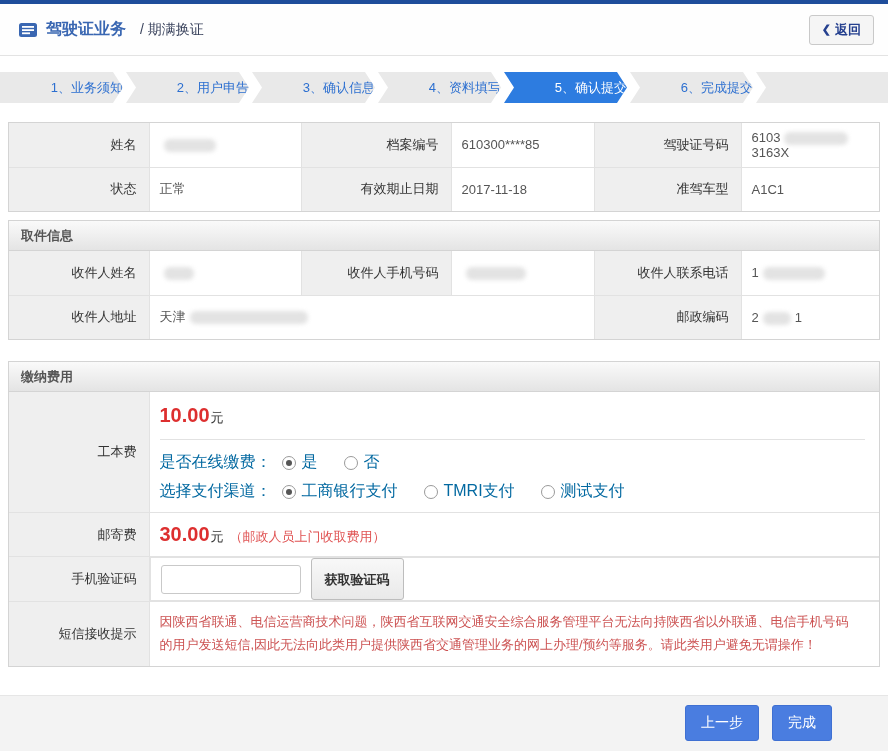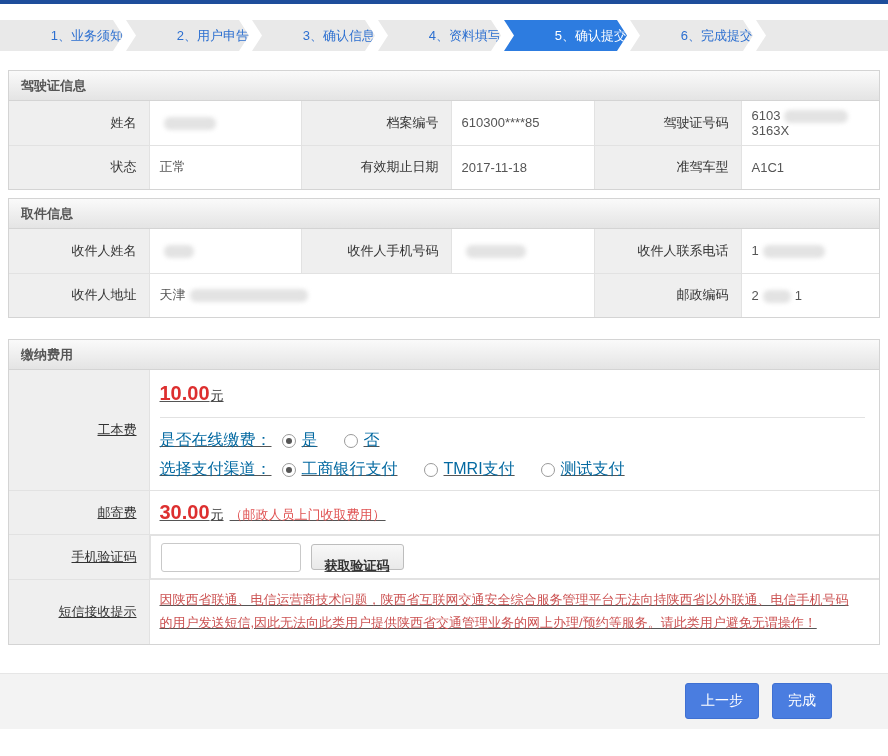--- a/index.html
+++ b/index.html
@@ -41,48 +41,67 @@
   table.grid tr td:first-child { border-left:none; }
   table.grid tr td:last-child { border-right:none; }
   table.grid tr:first-child td { border-top:none; }
   table.grid tr:last-child td { border-bottom:none; }
   td.lbl { background:#efefef; text-align:right; padding-right:12px; color:#333; }
   td.val { background:#fff; padding-left:10px; color:#555; }
 
   .blob { display:inline-block; height:13px; border-radius:6px; background:#e3e3e3; filter:blur(2px); vertical-align:middle; margin:0 4px; }
 
   
-  .pay-table td { height:auto;text-decoration:underline; }
+  .pay-table td { height:auto; }
   .fee-cell { padding:12px 14px 10px 14px; }
   .amt { font-size:20px; font-weight:bold; color:#dd2f2f; }
   .unit { font-size:13px; color:#333; margin-left:1px; }
   .fee-divider { border-bottom:1px solid #e2e2e2; margin:12px 0 12px 0; }
   .radio-line { font-size:16px; color:#0369a1; display:flex; align-items:center; margin-top:8px; }
   .radio-line .q { margin-right:10px; }
   .radio { display:inline-flex; align-items:center; margin-right:26px; cursor:pointer; }
   .rdot { width:14px; height:14px; border:1px solid #9a9a9a; border-radius:50%; background:#fff; display:inline-block; margin-right:6px; position:relative; }
   .rdot.checked::after { content:""; position:absolute; left:3px; top:3px; width:6px; height:6px; border-radius:50%; background:#555; }
   .postage-cell { padding:8px 14px; }
   .postage-note { font-size:13px; color:#e05353; margin-left:6px;text-align:right; }
   .captcha-cell { padding:8px 14px; display:flex; align-items:center; gap:10px; }
   .captcha-input { width:140px; height:29px; border:1px solid #c9c9c9; border-radius:3px; padding:0 8px; font-size:13px; }
-  .captcha-btn { height:26px; padding:12px 13px; background:linear-gradient(#f8f8f8,#e9e9e9); border:1px solid #bdbdbd; border-radius:3px; font-size:13px; font-weight:bold; color:#333; cursor:pointer; }
+  .captcha-btn { height:42px; padding:12px 13px; background:linear-gradient(#f8f8f8,#e9e9e9); border:1px solid #bdbdbd; border-radius:3px; font-size:13px; font-weight:bold; color:#333; cursor:pointer; }
   .sms-cell { padding:9px 18px 9px 14px; }
   .sms-text { font-size:13px; color:#cc5252; line-height:1.75; }
 
   
   .footer { margin-top:28px; height:56px; background:#f3f3f3; border-top:1px solid #e6e6e6; display:flex; align-items:center; justify-content:flex-end; padding-right:56px; gap:13px; }
   .btn-blue { background:#4a7de0; border:1px solid #3f70d2; border-radius:3px; color:#fff; font-size:14px; padding:8px 15px; cursor:pointer; }
 </style>
 </head>
 <body>
 
 <div class="page">
   <div class="topbar"></div>
 
+  <div class="header">
+    <div class="title-wrap">
+      <span class="form-icon">
+        <svg width="20" height="16" viewBox="0 0 20 16">
+            <rect x="1" y="1" width="18" height="14" rx="2.5" fill="#3a67b2"></rect>
+            <rect x="4" y="4" width="12" height="1.8" fill="#fff"></rect>
+            <rect x="4" y="7.2" width="12" height="1.8" fill="#fff"></rect>
+            <rect x="4" y="10.4" width="8" height="1.8" fill="#fff"></rect>
+          </svg>
+      </span>
+      <span class="page-title">驾驶证业务</span>
+      <span class="page-subtitle"><span>/</span> <span>期满换证</span></span>
+    </div>
+    <div class="spacer"></div>
+    <button class="back-btn">
+      <span class="chev">❮</span>
+      <span>返回</span>
+    </button>
+  </div>
 
   <div class="stepbar">
     <div class="step">
         <span>1、业务须知</span>
       </div>
     <div class="step">
         <span>2、用户申告</span>
       </div>
     <div class="step">
         <span>3、确认信息</span>
@@ -93,21 +112,20 @@
     <div class="step active">
         <span>5、确认提交</span>
       </div>
     <div class="step">
         <span>6、完成提交</span>
       </div>
     <div class="step-tail"></div>
   </div>
 
   <div class="section sec1">
-    <div class="section-header">驾驶证信息</div>
     <table class="grid">
       <colgroup>
           <col style="width:140px">
           <col style="width:152px">
           <col style="width:150px">
           <col style="width:143px">
           <col style="width:147px">
         </colgroup>
       <tbody>
           <tr>

